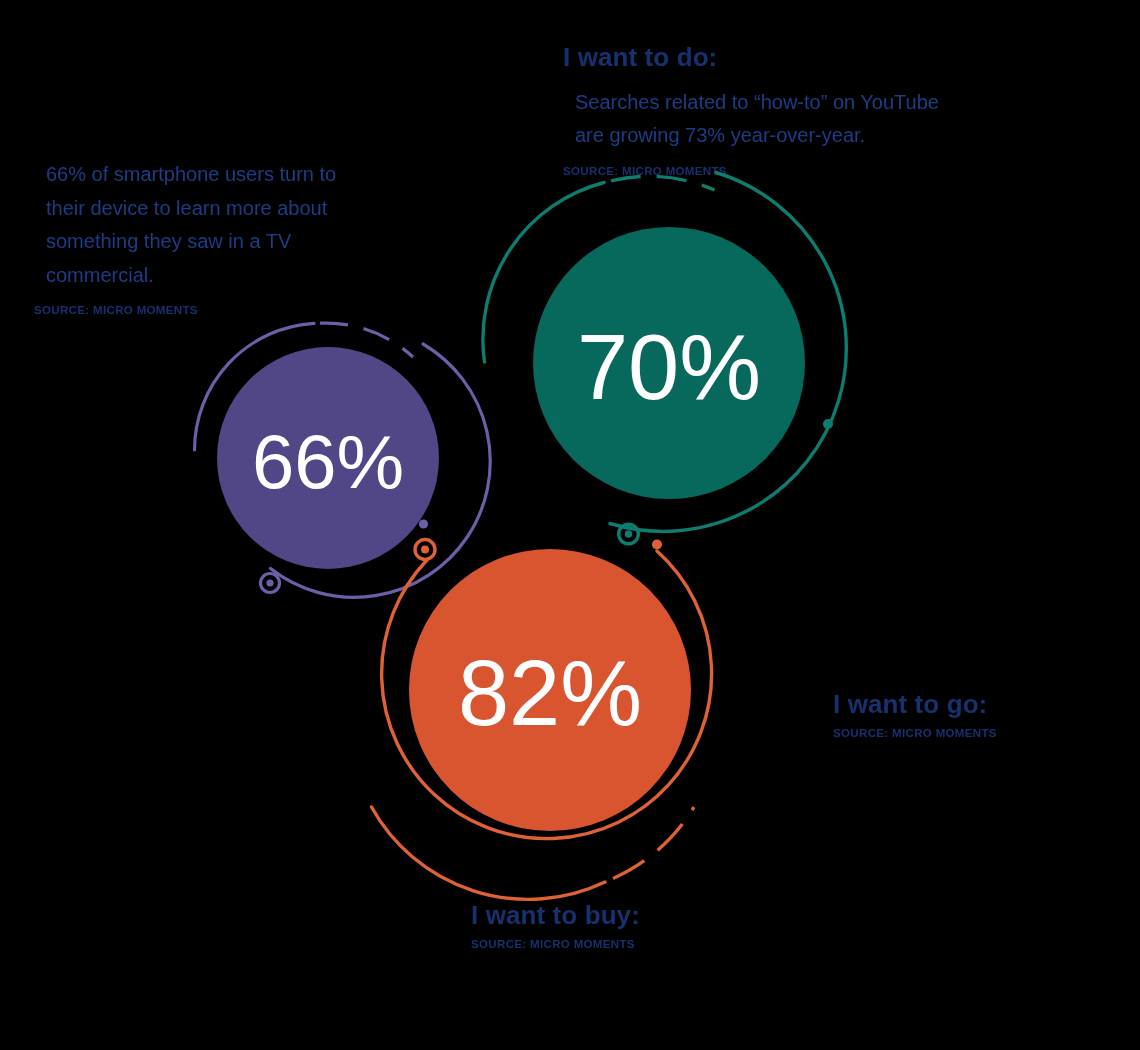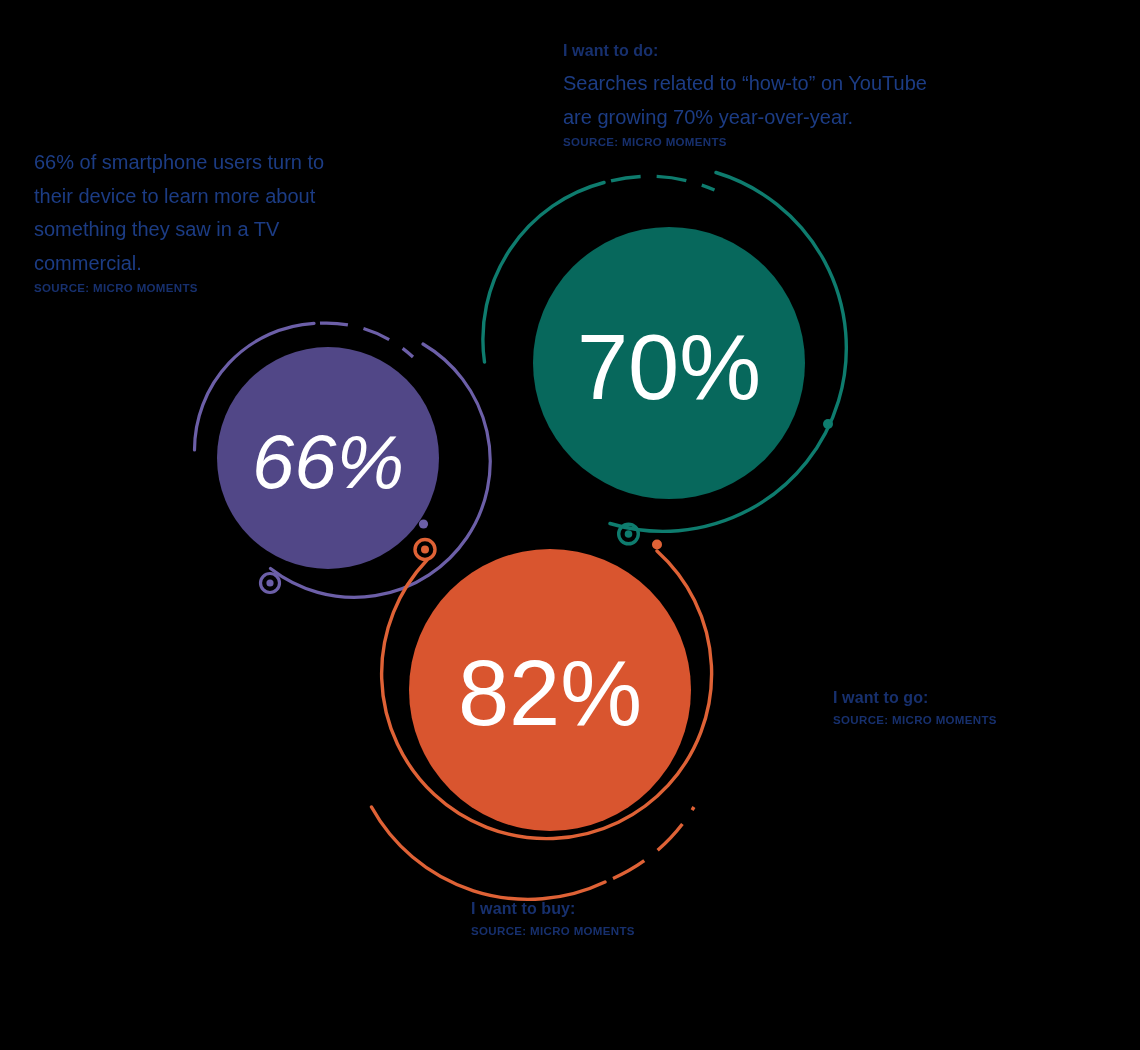--- a/index.html
+++ b/index.html
@@ -21,33 +21,33 @@
     inset: 0;
     width: 1140px;
     height: 1050px;
   }
 
   
   .caption {
     position: absolute;
   }
   .caption .cap-title {
-    font-size: 16px;
+    font-size: 26px;
     font-weight: bold;
     color: #17306E;
     letter-spacing: 0.1px;
     line-height: 1.25;
     margin: 0 0 6px 0;
   }
   .caption .cap-body {
     font-size: 20px;
     font-weight: 400;
     color: #1C3C84;
     line-height: 1.68;
-    margin: 0;
+    margin: 12px;
   }
   .caption .cap-source {
     font-size: 11.5px;
     font-weight: bold;
     color: #17306E;
     letter-spacing: 0.35px;
     margin: 2px 0 0 0;
   }
 
   #caption-know { left: 34px;  top: 146px;  width: 360px; }
@@ -64,21 +64,21 @@
     overflow: visible;
   }
   .disc-value {
     fill: #FFFFFF;
     font-family: "Liberation Sans", sans-serif;
     font-weight: 300;
     text-anchor: middle;
     dominant-baseline: central;
   }
 
-  #group-know { left: 180px; top: 295px; font-style: italic; }
+  #group-know { left: 180px; top: 295px; }
   #group-do   { left: 468px; top: 160px; }
   #group-buy  { left: 355px; top: 525px; }
   #group-go   { left: 770px; top: 420px; }
 </style>
 </head>
 <body>
 
 <div class="stage">
 
   <div class="caption" id="caption-know">
@@ -88,21 +88,21 @@
       <span>something they saw in a TV</span><br>
       <span>commercial.</span>
     </p>
     <p class="cap-source">SOURCE: MICRO MOMENTS</p>
   </div>
 
   <div class="caption" id="caption-do">
     <p class="cap-title">I want to do:</p>
     <p class="cap-body">
       <span>Searches related to “how-to” on YouTube</span><br>
-      <span>are growing 70% year-over-year.</span>
+      <span>are growing 73% year-over-year.</span>
     </p>
     <p class="cap-source">SOURCE: MICRO MOMENTS</p>
   </div>
 
   <div class="caption" id="caption-buy">
     <p class="cap-title">I want to buy:</p>
     <p class="cap-source">SOURCE: MICRO MOMENTS</p>
   </div>
 
   <div class="caption" id="caption-go">

